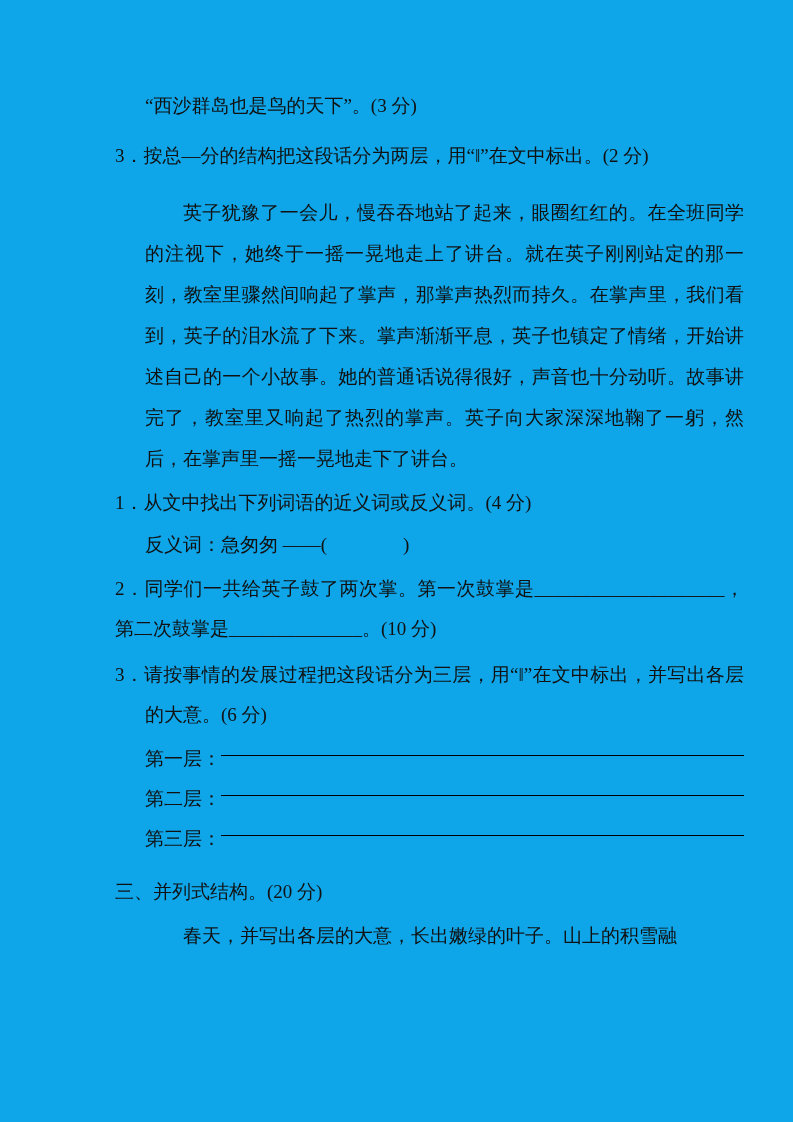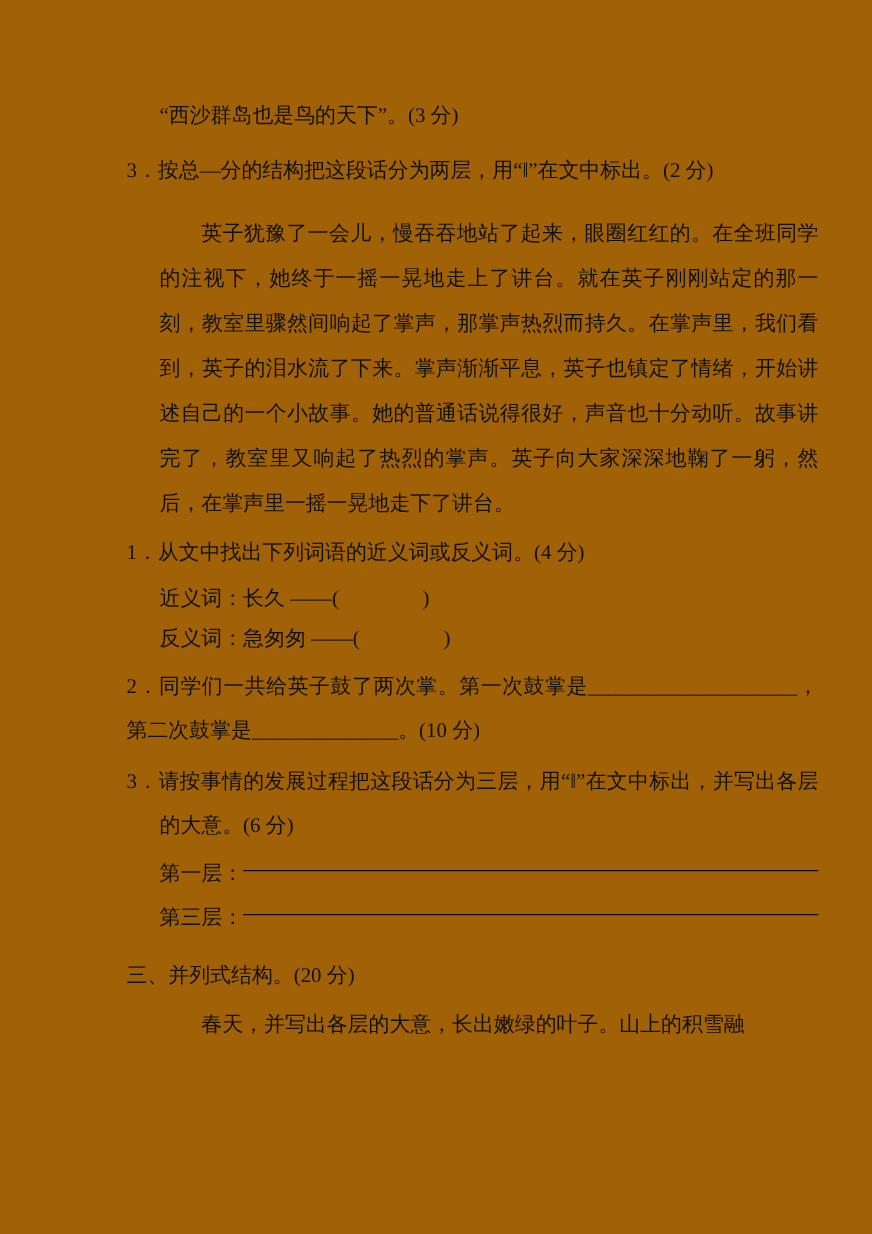--- a/index.html
+++ b/index.html
@@ -4,21 +4,21 @@
 <style>
   * { box-sizing: border-box; }
   html, body {
     margin: 0; padding: 0;
     background: #ffffff;
   }
   .page {
     position: relative;
     width: 793px; height: 1122px;
     margin: 0 auto;
-    background: #a16207;
+    background: #0ea5e9;
     padding: 92px 49px 0 115px;
     font-family: "Liberation Serif", "DejaVu Serif", serif;
     font-size: 19px;
     color: #111111;
     overflow: hidden;
   }
   p, h2 { margin: 0; padding: 0; font-weight: normal; font-size: 19px; }
 
   .line    { line-height: 28px; }
   .indent  { margin-left: 30px; }
@@ -75,33 +75,36 @@
 
   <p class="line indent cont">“西沙群岛也是鸟的天下”。(3 分)</p>
 
   <p class="line qprev">3．按总—分的结构把这段话分为两层，用“‖”在文中标出。(2 分)</p>
 
 
   <p class="passage">英子犹豫了一会儿，慢吞吞地站了起来，眼圈红红的。在全班同学的注视下，她终于一摇一晃地走上了讲台。就在英子刚刚站定的那一刻，教室里骤然间响起了掌声，那掌声热烈而持久。在掌声里，我们看到，英子的泪水流了下来。掌声渐渐平息，英子也镇定了情绪，开始讲述自己的一个小故事。她的普通话说得很好，声音也十分动听。故事讲完了，教室里又响起了热烈的掌声。英子向大家深深地鞠了一躬，然后，在掌声里一摇一晃地走下了讲台。</p>
 
   <p class="line q1">1．从文中找出下列词语的近义词或反义词。(4 分)</p>
 
-  <p class="line indent sub">近义词：长久 ——(　　　　)</p>
 
   <p class="line indent sub2">反义词：急匆匆 ——(　　　　)</p>
 
   <p class="qwrap q2">2．同学们一共给英子鼓了两次掌。第一次鼓掌是____________________，第二次鼓掌是______________。(10 分)</p>
 
   <p class="qwrap q3 hang">3．请按事情的发展过程把这段话分为三层，用“‖”在文中标出，并写出各层的大意。(6 分)</p>
 
   <div class="layer">
     <span class="layer-label">第一层：</span>
     <span class="blank-line"></span>
   </div>
 
+  <div class="layer">
+    <span class="layer-label">第二层：</span>
+    <span class="blank-line"></span>
+  </div>
 
   <div class="layer">
     <span class="layer-label">第三层：</span>
     <span class="blank-line"></span>
   </div>
 
   <h2 class="heading sec3">三、并列式结构。(20 分)</h2>
 
   <p class="first-line">春天，并写出各层的大意，长出嫩绿的叶子。山上的积雪融</p>
 

